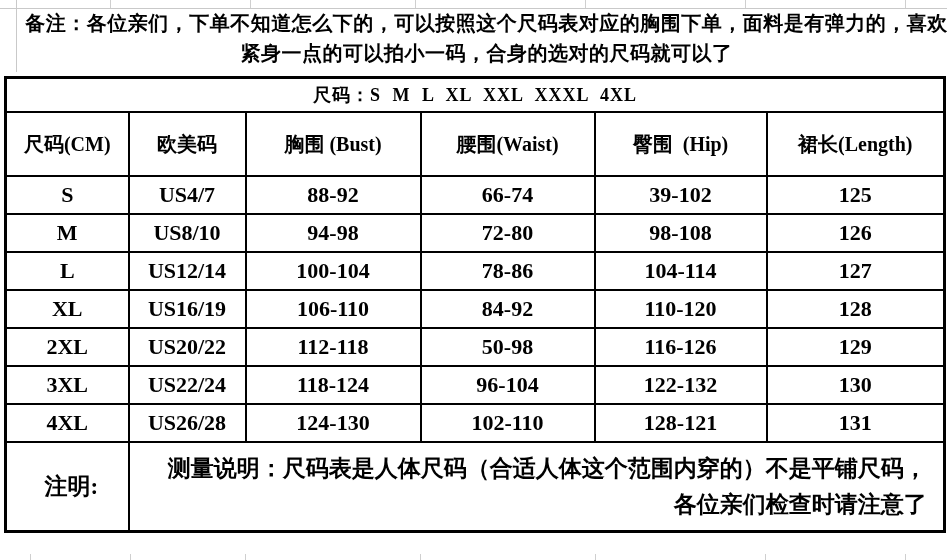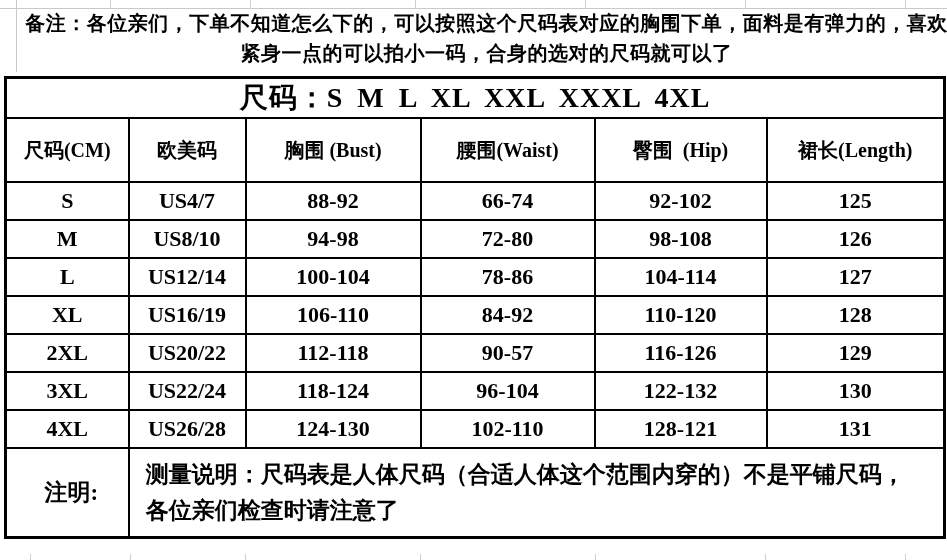--- a/index.html
+++ b/index.html
@@ -33,30 +33,30 @@
     position: absolute; left: 4px; top: 76px; width: 939px;
     border-collapse: collapse; table-layout: fixed;
     border: 3px solid #000000;
   }
   .size-table td, .size-table th {
     border: 2px solid #000000; padding: 0;
     text-align: center; vertical-align: middle;
     font-weight: bold; overflow: hidden;
   }
   tr.title-row td {
-    height: 32px; font-size: 28px; letter-spacing: 1px; word-spacing: 6px; margin-top: 11px;
+    height: 32px; font-size: 18px; letter-spacing: 1px; word-spacing: 6px; margin-top: 11px;
   }
   tr.header-row th {
     height: 62px; font-size: 20px; white-space: pre;
   }
   tr.data-row td { height: 36px; font-size: 22px; }
   tr.footer-row td { height: 87px; font-size: 23px; }
   td.footer-label { text-align: center; padding-left: 8px; }
   td.footer-note div {
-    width: 96%; margin: 0 auto; text-align: left;
+    width: 96%; margin: 0 auto; text-align: right;
     font-size: 23px; line-height: 36px;
   }
 </style>
 </head>
 <body>
 
 <div class="canvas">
 
   <div class="grid-strip top">
     <span class="vline" style="left:110px"></span>
@@ -90,21 +90,21 @@
         <th>胸围 (Bust)</th>
         <th>腰围(Waist)</th>
         <th>臀围  (Hip)</th>
         <th>裙长(Length)</th>
       </tr>
       <tr class="data-row">
         <td>S</td>
         <td>US4/7</td>
         <td>88-92</td>
         <td>66-74</td>
-        <td>92-102</td>
+        <td>39-102</td>
         <td>125</td>
       </tr>
       <tr class="data-row">
         <td>M</td>
         <td>US8/10</td>
         <td>94-98</td>
         <td>72-80</td>
         <td>98-108</td>
         <td>126</td>
       </tr>
@@ -121,21 +121,21 @@
         <td>US16/19</td>
         <td>106-110</td>
         <td>84-92</td>
         <td>110-120</td>
         <td>128</td>
       </tr>
       <tr class="data-row">
         <td>2XL</td>
         <td>US20/22</td>
         <td>112-118</td>
-        <td>90-57</td>
+        <td>50-98</td>
         <td>116-126</td>
         <td>129</td>
       </tr>
       <tr class="data-row">
         <td>3XL</td>
         <td>US22/24</td>
         <td>118-124</td>
         <td>96-104</td>
         <td>122-132</td>
         <td>130</td>

